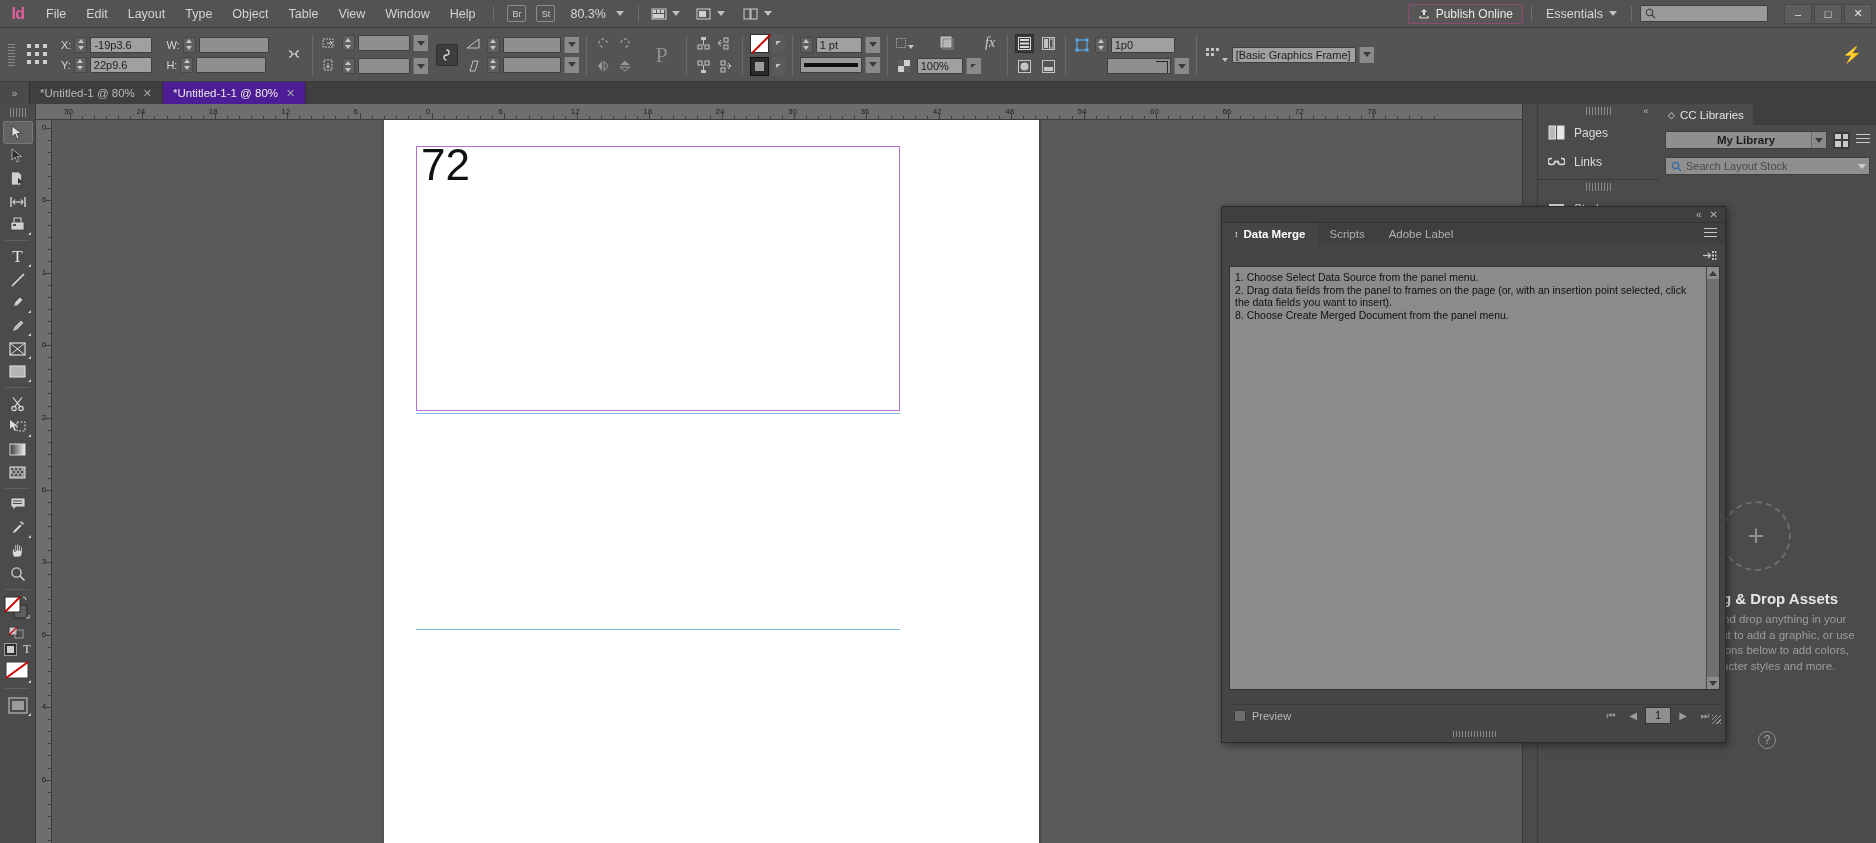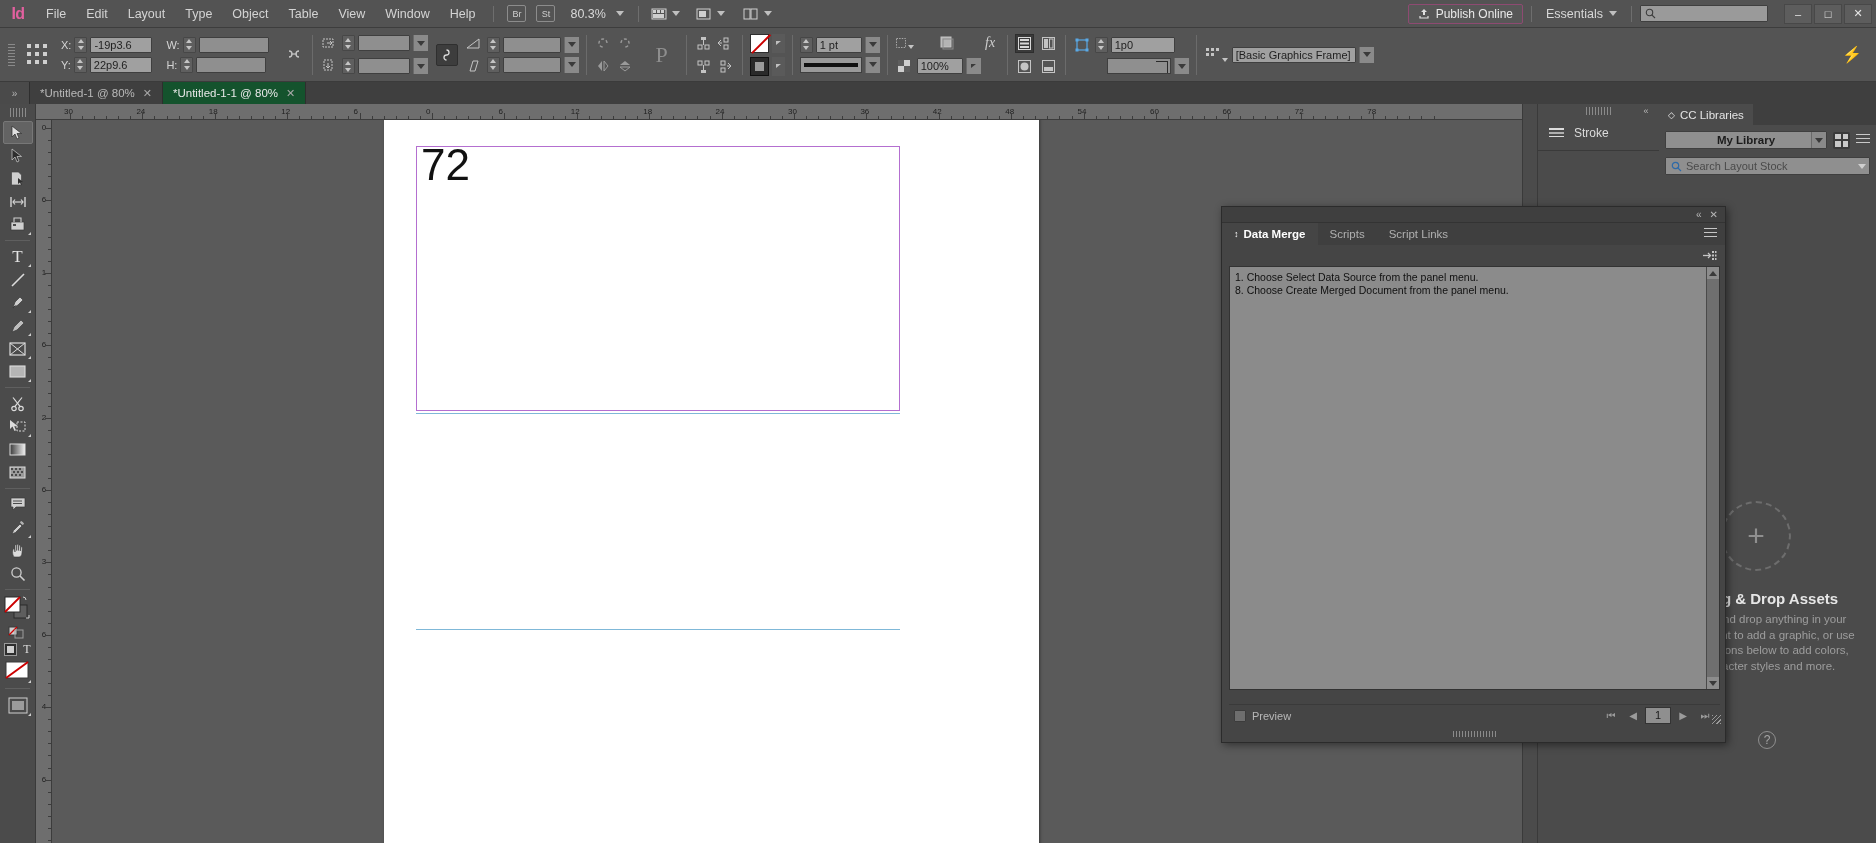--- a/index.html
+++ b/index.html
@@ -112,21 +112,21 @@
   .dblchev {
     width: 30px; height: 22px; color: #b4b4b4; font-size: 10px;
     display: flex; align-items: center; justify-content: center;
     background: #4a4a4a; border-right: 1px solid #2e2e2e;
   }
   .doctab {
     height: 22px; display: flex; align-items: center; gap: 8px;
     padding: 0 10px; font-size: 11.5px; color: #b8b8b8;
     background: #3f3f3f; border-right: 1px solid #2e2e2e;
   }
-  .doctab.active { background: #14532d; color: #e8e8e8; }
+  .doctab.active { background: #4c1d95; color: #e8e8e8; }
   .tabx { font-size: 11px; color: #a8a8a8; }
 
   
   .toolbox {
     position: absolute; top: 104px; left: 0; width: 36px; height: 739px;
     background: #4b4b4b; border-right: 1px solid #3a3a3a;
     padding-top: 4px;
   }
   .tgrip {
     height: 9px; width: 16px; margin: 0 auto 4px;
@@ -1213,20 +1213,38 @@
       <div class="guide-line" style="left:32px;top:512px;width:484px;background:#7fb8d8"></div>
     </div>
   </div>
 
   <div class="dockstrip"></div>
 
   <div class="rdock">
     <div class="dgroup">
       <div class="dgrip"></div>
       <div class="ditem">
+        <svg width="17" height="15" viewBox="0 0 17 15">
+          <rect x="1" y="1" width="6.5" height="13" fill="#b9b9b9" stroke="#e0e0e0"></rect>
+          <rect x="9.5" y="1" width="6.5" height="13" fill="#e8e8e8" stroke="#e0e0e0"></rect>
+        </svg>
+        <span>Pages</span>
+      </div>
+      <div class="ditem">
+        <svg width="17" height="13" viewBox="0 0 17 13">
+          <path d="M7 6.5 a3 3 0 0 1 -3 3 h-1 a3 3 0 0 1 0 -6 h1" fill="none" stroke="#dcdcdc" stroke-width="1.6"></path>
+          <path d="M10 6.5 a3 3 0 0 0 3 3 h1 a3 3 0 0 0 0 -6 h-1" fill="none" stroke="#dcdcdc" stroke-width="1.6"></path>
+          <line x1="6" y1="6.5" x2="11" y2="6.5" stroke="#dcdcdc" stroke-width="1.6"></line>
+        </svg>
+        <span>Links</span>
+      </div>
+    </div>
+    <div class="dgroup">
+      <div class="dgrip"></div>
+      <div class="ditem">
         <svg width="17" height="13" viewBox="0 0 17 13">
           <g stroke="#dcdcdc">
               <line x1="1" y1="3" x2="16" y2="3" stroke-width="2"></line>
               <line x1="1" y1="7" x2="16" y2="7" stroke-width="1.4"></line>
               <line x1="1" y1="10.5" x2="16" y2="10.5" stroke-width="1"></line>
             </g>
         </svg>
         <span>Stroke</span>
       </div>
     </div>
@@ -1284,21 +1302,21 @@
     </div>
     <div class="dmtabrow">
       <div class="dmtab active">
         <span style="font-size:9px;font-weight:normal">↕</span>
         <span>Data Merge</span>
       </div>
       <div class="dmtab">
         <span>Scripts</span>
       </div>
       <div class="dmtab">
-        <span>Script Links</span>
+        <span>Adobe Label</span>
       </div>
       <div class="dmmenu"></div>
     </div>
     <div class="dmtoolrow">
       <svg width="15" height="13" viewBox="0 0 15 13">
         <line x1="1" y1="6.5" x2="8" y2="6.5" stroke="#c4c4c4" stroke-width="1.3"></line>
         <path d="M6 4 L8.5 6.5 L6 9" fill="none" stroke="#c4c4c4" stroke-width="1.3"></path>
         <g fill="#c4c4c4">
             <rect x="10" y="2" width="2" height="2"></rect>
             <rect x="13" y="2" width="1.5" height="2"></rect>
@@ -1306,20 +1324,21 @@
             <rect x="13" y="5.5" width="1.5" height="2"></rect>
             <rect x="10" y="9" width="2" height="2"></rect>
             <rect x="13" y="9" width="1.5" height="2"></rect>
           </g>
       </svg>
     </div>
 
     <div class="dmlistbox">
       <div class="dminstr">
         <div>1. Choose Select Data Source from the panel menu.</div>
+        <div>2. Drag data fields from the panel to frames on the page (or, with an insertion point selected, click the data fields you want to insert).</div>
         <div>8. Choose Create Merged Document from the panel menu.</div>
       </div>
       <div class="dmscroll">
         <div class="sbtn">
             <i style="border-bottom:5px solid #3a3a3a"></i>
           </div>
         <div class="sbtn">
             <i style="border-top:5px solid #3a3a3a"></i>
           </div>
       </div>

